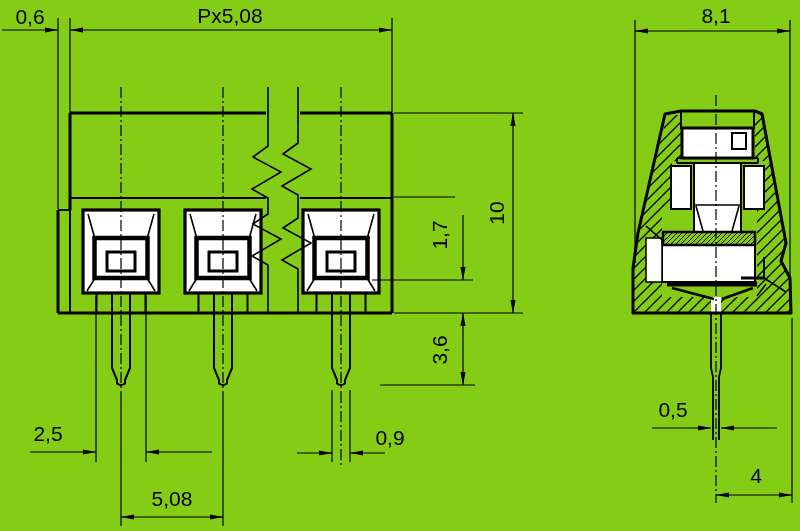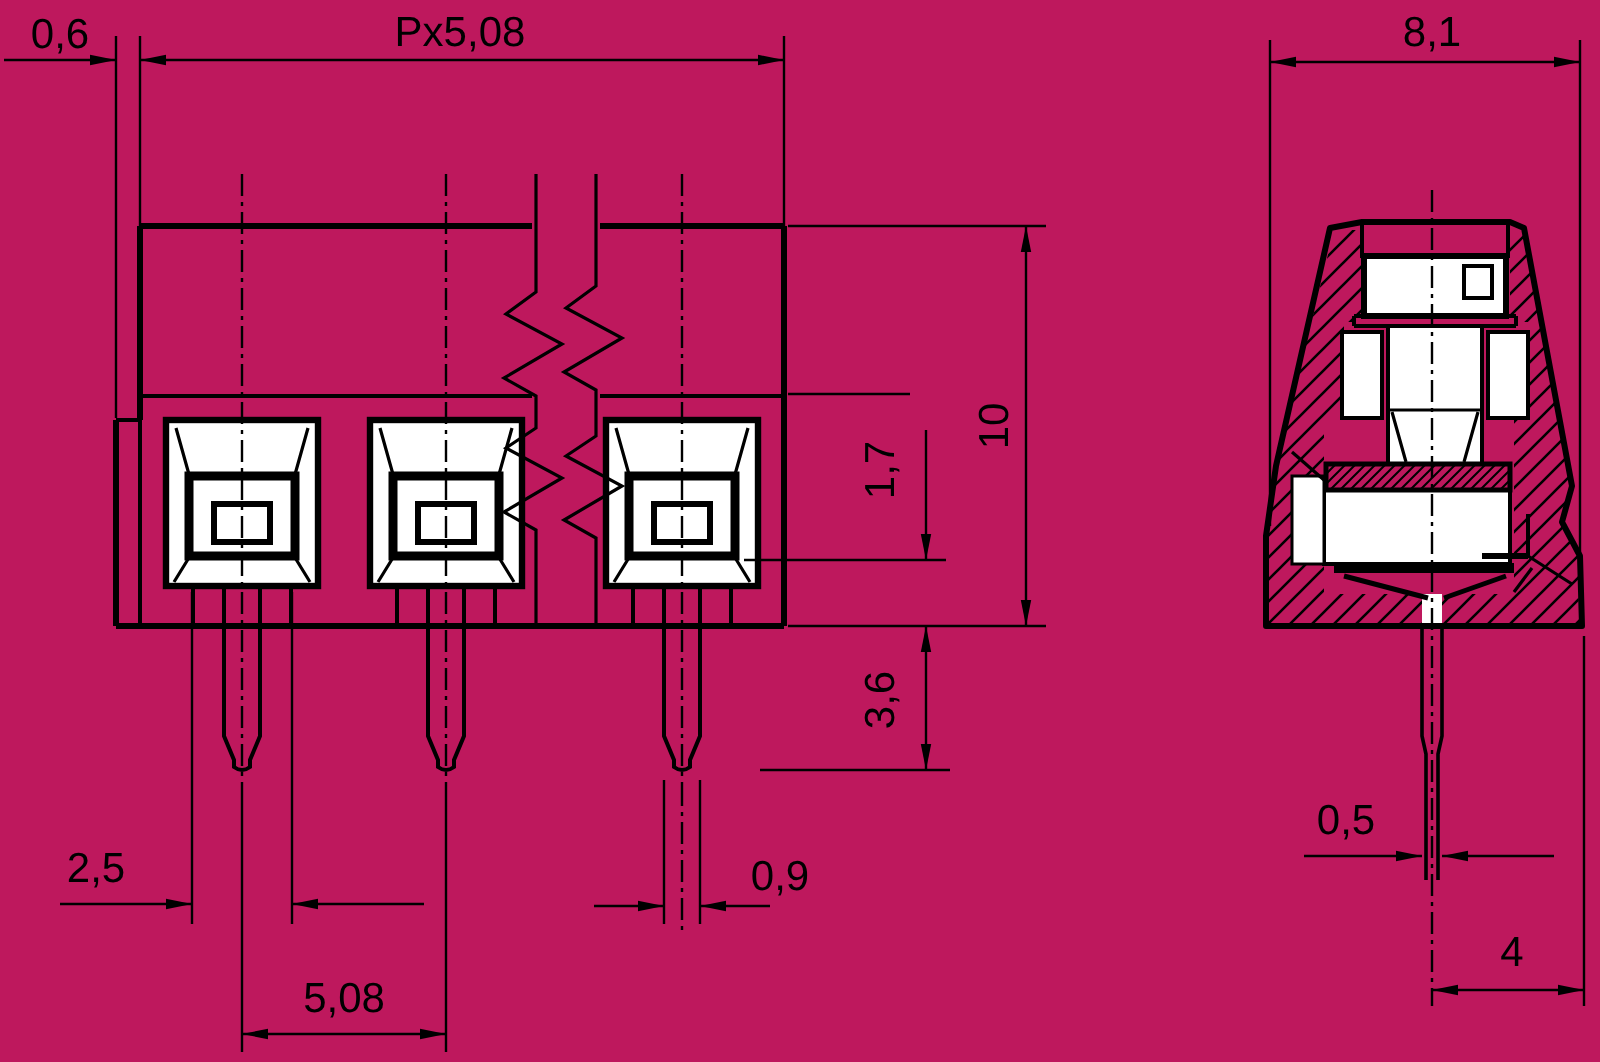--- a/index.html
+++ b/index.html
@@ -1,16 +1,16 @@
 <!DOCTYPE html>
 <html><head>
 <meta charset="utf-8">
 <style>
   html,body{margin:0;padding:0;background:#ffffff;}
-  .stage{position:relative;width:800px;height:531px;background:#be185d;overflow:hidden;}
+  .stage{position:relative;width:800px;height:531px;background:#84cc16;overflow:hidden;}
   svg{display:block;}
   text{font-family:"Liberation Sans","DejaVu Sans",sans-serif;font-size:21px;fill:#000;}
   .thick{stroke:#000;stroke-width:3;fill:none;}
   .med{stroke:#000;stroke-width:2;fill:none;}
   .thin{stroke:#000;stroke-width:1.6;fill:none;}
   .dim{stroke:#000;stroke-width:1.2;fill:none;}
   .arrow{fill:#000;stroke:none;}
   .cl{stroke:#000;stroke-width:1.2;fill:none;stroke-dasharray:11 3 2 3;}
 </style>
 </head>

